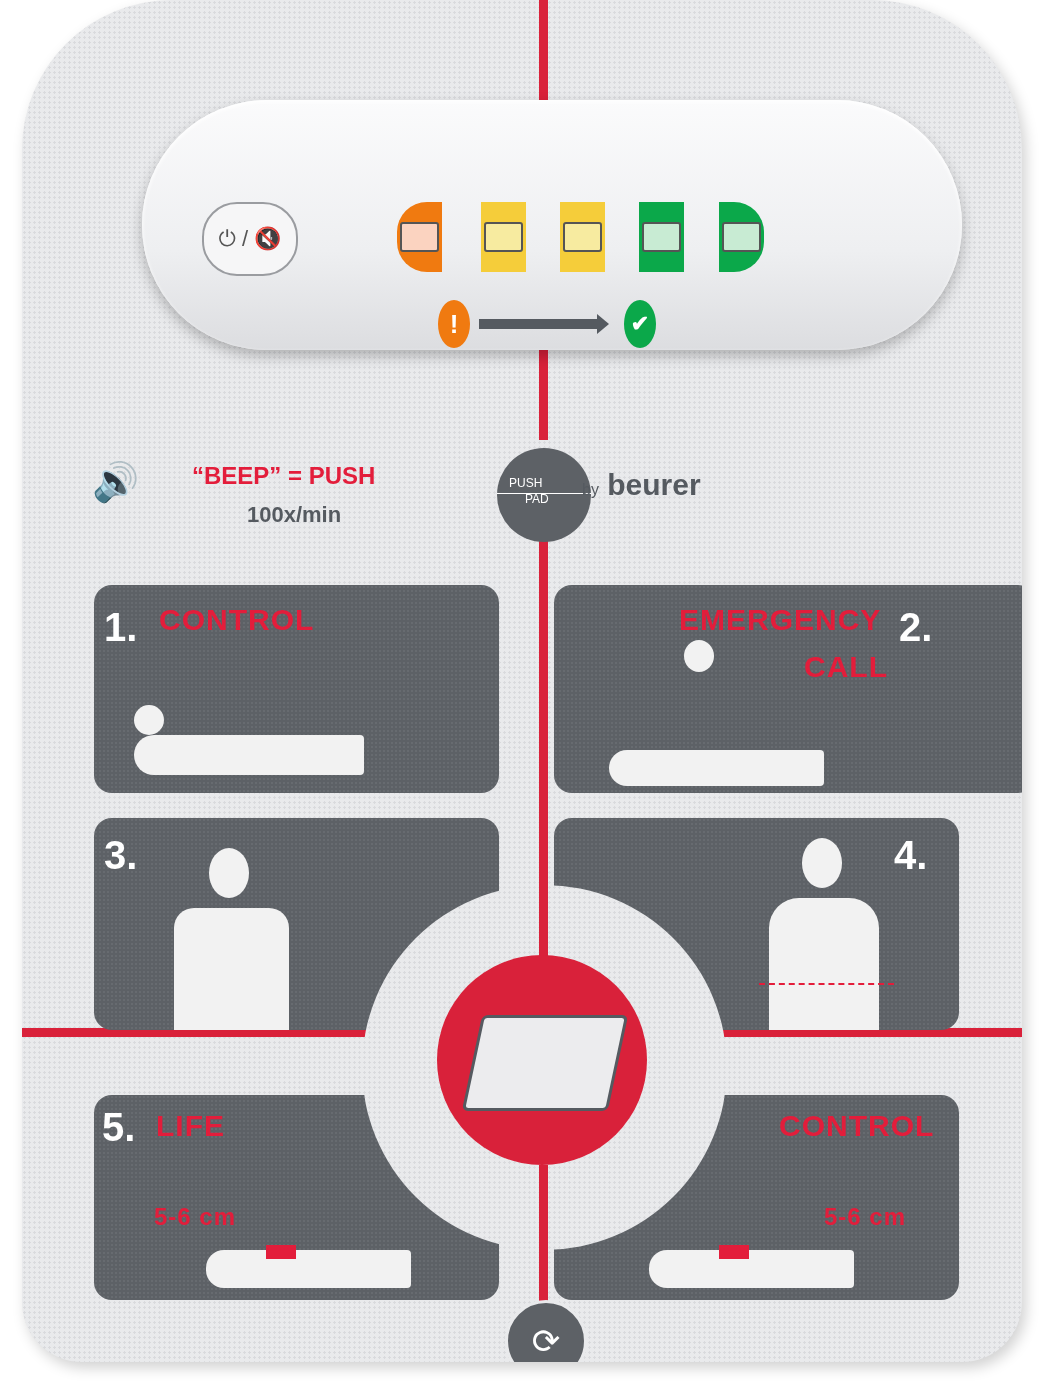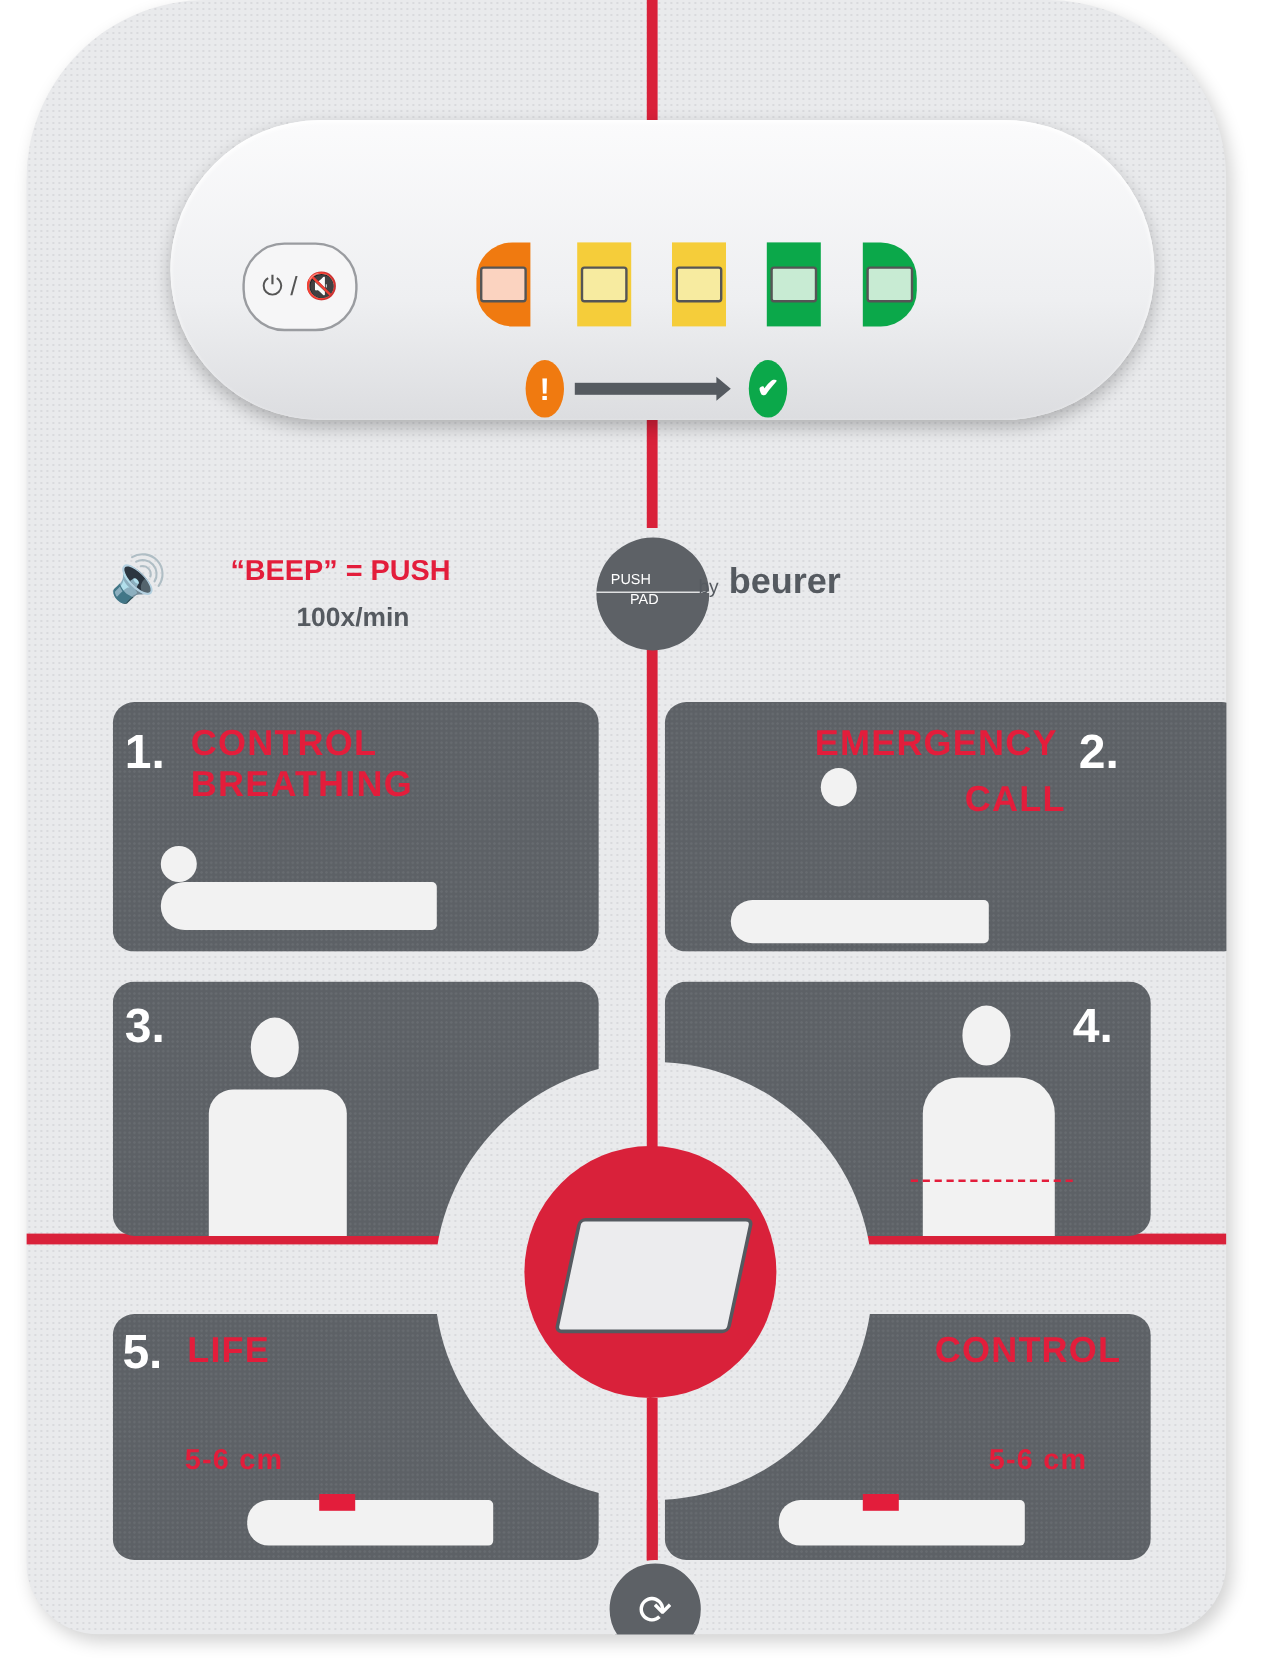--- a/index.html
+++ b/index.html
@@ -79,21 +79,20 @@
   <div class="logo">
     <span style="position:absolute;left:12px;top:28px">PUSH</span>
     <span style="position:absolute;left:28px;top:44px">PAD</span>
     <div style="position:absolute;left:0;top:45px;width:94px;height:1px;background:#fff"></div>
   </div>
   <div class="brand"><small>by</small> <b>beurer</b></div>
 
   <div class="panel" style="left:72px;top:585px;width:405px;height:208px">
     <div class="num" style="left:10px;top:20px">1.</div>
     <div class="red" style="left:65px;top:18px">CONTROL</div>
-    <div class="red" style="left:65px;top:52px">BREATHING</div>
     <div class="figure" style="left:40px;top:150px;width:230px;height:40px;border-radius:20px 4px 4px 20px"></div>
     <div class="figure" style="left:40px;top:120px;width:30px;height:30px;border-radius:50%"></div>
   </div>
 
   <div class="panel" style="left:532px;top:585px;width:482px;height:208px">
     <div class="red" style="left:125px;top:18px">EMERGENCY</div>
     <div class="red" style="left:250px;top:65px">CALL</div>
     <div class="num" style="left:345px;top:20px">2.</div>
     <div class="figure" style="left:55px;top:165px;width:215px;height:36px;border-radius:18px 4px 4px 18px"></div>
     <div class="figure" style="left:130px;top:55px;width:30px;height:32px;border-radius:50%"></div>

